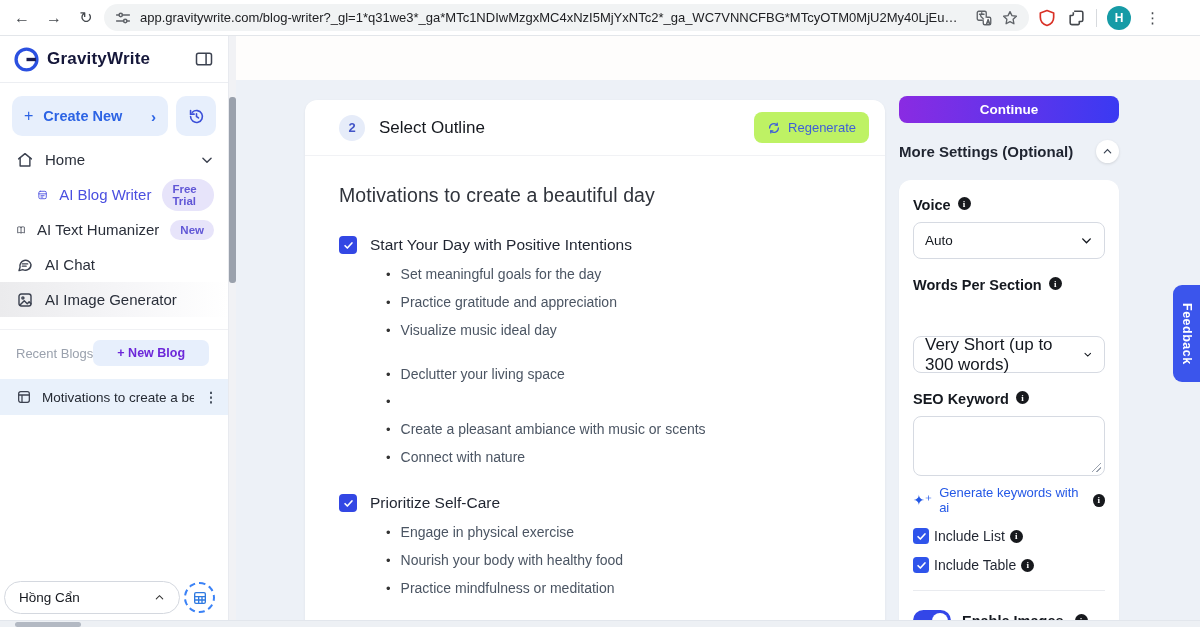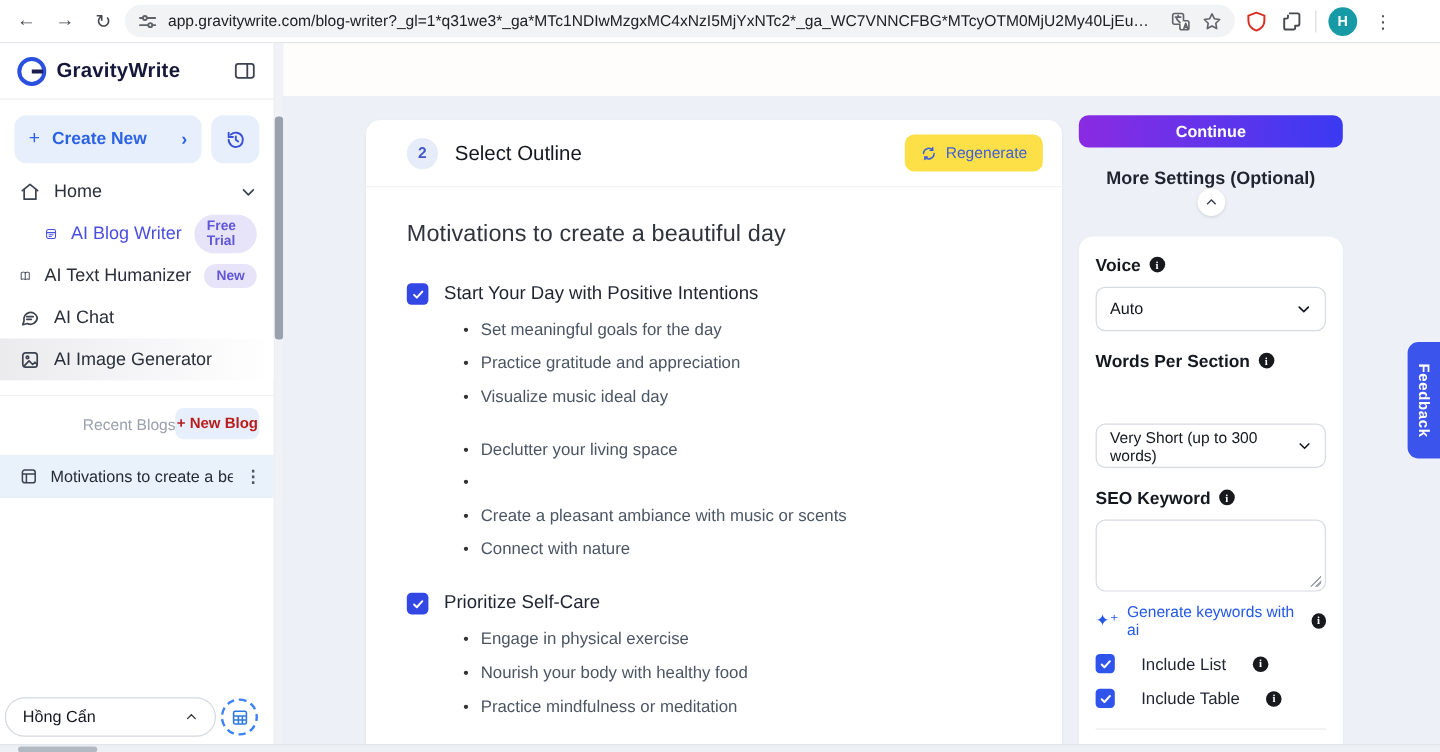--- a/index.html
+++ b/index.html
@@ -38,23 +38,23 @@
   .nav-item { height:35px; display:flex; align-items:center; padding:0 14px 0 16px; gap:11px; font-size:15px; color:#2a2f3a; cursor:pointer; }
   .nav-item .nav-icon { width:18px; height:18px; color:#3c4250; display:flex; }
   .nav-item.active { color:#4a4fe0;margin-left:21px; }
   .nav-item.active .nav-icon { color:#4a4fe0; }
   .nav-item.hovered { background:linear-gradient(90deg,#ebebed 0%,#f6f6f8 55%,#ffffff 100%); }
   .nav-label { flex:1; white-space:nowrap; }
   .badge { background:#e7e4fa; color:#6157d6; font-size:11.5px; font-weight:bold; padding:4px 10px; border-radius:999px; }
   .nav-trailing { color:#3c4250; width:14px; height:14px; display:flex; }
   svg { display:block; width:100%; height:100%; }
 
-  .recent-row { margin-top:12px; border-top:1px solid #f0f1f4; padding:10px 12px 6px 16px; display:flex; align-items:center; justify-content:flex-end; }
+  .recent-row { margin-top:12px; border-top:1px solid #f0f1f4; padding:10px 12px 6px 16px; display:flex; align-items:center; justify-content:flex-start; }
   .recent-label { font-size:13px; color:#9aa1ad; }
-  .new-blog-btn { background:#e7effc; color:#b91c1c; font-size:12.5px; font-weight:bold; padding:6px 1px; border-radius:7px; }
+  .new-blog-btn { background:#e7effc; color:#6d28d9; font-size:12.5px; font-weight:bold; padding:6px 24px; border-radius:7px; }
   .blog-item { margin-top:7px; height:36px; background:#e9f1fb; display:flex; align-items:center; padding:0 10px 0 16px; gap:10px; }
   .blog-item .nav-icon { width:16px; height:16px; color:#3c4250; }
   .blog-item-label { flex:1; font-size:13.5px; color:#252a33; white-space:nowrap; overflow:hidden; }
   .blog-kebab { color:#4b5563; font-size:14px; font-weight:bold; }
 
   .account-row { position:absolute; bottom:13px; left:4px; right:10px; display:flex; align-items:center; gap:4px; }
   .account-select { width:176px; height:33px; border:1px solid #d4d8df; border-radius:17px; background:#fff; display:flex; align-items:center; padding:0 14px; font-size:13.5px; color:#15181e; }
   .account-caret { margin-left:auto; width:11px; height:11px; color:#333; }
   .lang-circle { width:31px; height:31px; border-radius:50%; border:2px dashed #3b82f6; display:flex; align-items:center; justify-content:center; color:#2f7ae0; }
   .lang-circle svg { width:16px; height:16px; }
@@ -64,55 +64,55 @@
   .vthumb { position:absolute; top:61px; left:0; width:7px; height:186px; background:#9aa1ac; border-radius:3px; }
 
   
   .main { flex:1; position:relative; background:#edf1f7; overflow:hidden; }
   .band { position:absolute; top:0; left:0; right:0; height:44px; background:#fefdfc; }
 
   .outline-card { position:absolute; left:69px; top:64px; width:580px; bottom:6px; background:#fff; border-radius:12px 12px 0 0; box-shadow:0 1px 3px rgba(16,24,40,.06); overflow:hidden; }
   .card-head { height:56px; display:flex; align-items:center; padding:0 16px 0 34px; border-bottom:1px solid #f1f2f5; gap:14px; }
   .step-badge { width:26px; height:26px; border-radius:50%; background:#e6ecf9; color:#4355c8; font-size:13px; font-weight:bold; display:flex; align-items:center; justify-content:center; }
   .step-title { font-size:17px; color:#15181e; }
-  .regen-btn { margin-left:auto; height:31px; background:#fde047; border-radius:8px; color:#3f5fd8; font-size:13px; display:flex; align-items:center; gap:7px; padding:0 13px; }
+  .regen-btn { margin-left:auto; height:31px; background:#bef264; border-radius:8px; color:#3f5fd8; font-size:13px; display:flex; align-items:center; gap:7px; padding:0 13px; }
   .regen-btn svg { width:14px; height:14px; }
 
   .card-body { padding:0 34px; }
   .outline-title { margin-top:28px; font-size:19.5px; font-weight:500; color:#30343c; letter-spacing:.1px; }
   .section { margin-top:29px; }
   .section-head { display:flex; align-items:center; gap:13px; }
   .checkbox { width:18px; height:18px; background:#3347e4; border-radius:4px; display:flex; align-items:center; justify-content:center; flex:0 0 auto; }
   .checkbox svg { width:11px; height:11px; }
   .section-title { font-size:15.5px; font-weight:500; color:#1f2430; }
   .bullets { margin:6px 0 0 47px; list-style:none; }
   .bullets li { display:flex; gap:10px; margin-top:13px; font-size:14px; color:#4b5563; line-height:14px; align-items:baseline; }
   .bullets .dot { color:#333; font-size:13px; }
 
   
   .settings { position:absolute; left:663px; top:60px; width:220px; bottom:0; }
   .continue-btn { width:100%; height:27px; border:none; border-radius:8px; background:linear-gradient(92deg,#8a2be2 0%,#6633ea 45%,#3a3af2 100%); color:#fff; font-size:13.5px; font-weight:bold; font-family:"Liberation Sans",sans-serif; cursor:pointer;text-align:center; }
-  .more-row { margin-top:17px; display:flex; align-items:center; justify-content:space-between;flex-direction:column; }
+  .more-row { margin-top:17px; display:flex; align-items:center; justify-content:space-between; }
   .more-label { font-size:15px; font-weight:bold; color:#1f2430; }
   .more-chevron { width:23px; height:23px; background:#fff; border-radius:50%; box-shadow:0 1px 3px rgba(0,0,0,.12); display:flex; align-items:center; justify-content:center; color:#374151; }
   .more-chevron svg { width:11px; height:11px; }
   .settings-card { margin-top:17px; background:#fff; border-radius:12px; padding:17px 14px; box-shadow:0 1px 2px rgba(16,24,40,.04); height:500px; }
   .field-label { display:flex; align-items:flex-start; gap:7px; font-size:14.5px; font-weight:bold; color:#14181f; }
   .info-dot { width:13px; height:13px; border-radius:50%; background:#17191d; color:#fff; font-size:9px; font-weight:bold; display:flex; align-items:center; justify-content:center; font-family:"Liberation Serif",serif; }
   .select { margin-top:9px; height:37px; border:1px solid #d6dae2; border-radius:8px; background:#fff; display:flex; align-items:center; justify-content:space-between; padding:0 11px; font-size:13.5px; color:#14181f; }
   .select .chev { width:13px; height:13px; color:#14181f; }
-  .select.small-text { font-size:13px;margin-top:43px; }
+  .select.small-text { font-size:17px;margin-top:43px; }
   .gap18 { margin-top:18px; }
   .seo-box { margin-top:9px; height:60px; border:1px solid #d6dae2; border-radius:8px; background:#fff; position:relative; }
   .resize-handle { position:absolute; right:3px; bottom:3px; width:9px; height:9px; background:
       linear-gradient(135deg, transparent 0 45%, #9ca3af 45% 55%, transparent 55% 72%, #9ca3af 72% 82%, transparent 82%); }
   .gen-link-row { margin-top:9px; display:flex; align-items:center; gap:7px; }
   .sparkle { color:#2458e6; font-size:14px; }
   .gen-link { font-size:13px; color:#2458e6; }
-  .check-row { display:flex; align-items:center; gap:22px; margin-top:13px; }
+  .check-row { display:flex; align-items:center; gap:5px; margin-top:13px; }
   .check-row .checkbox { width:16px; height:16px; border-radius:3.5px; background:#2f54eb; }
   .check-row .check-label { font-size:14px; color:#1f2430; }
   .panel-divider { margin:17px 0 0 0; border:none; border-top:1px solid #e9ebef; }
   .toggle-row { margin-top:19px; display:flex; align-items:center; gap:11px; }
   .toggle { width:38px; height:21px; border-radius:11px; background:#3346e8; position:relative; }
   .toggle .knob { position:absolute; top:2.5px; right:3px; width:16px; height:16px; border-radius:50%; background:#fff; }
   .toggle-label { font-size:14.5px; font-weight:bold; color:#14181f; }
   .image-source-label { margin-top:19px; font-size:14.5px; font-weight:bold; color:#14181f; }
 
   .feedback-tab { position:absolute; right:0; top:249px; width:27px; height:97px; background:#3b55ec; border-radius:9px 0 0 9px; display:flex; align-items:center; justify-content:center; }

